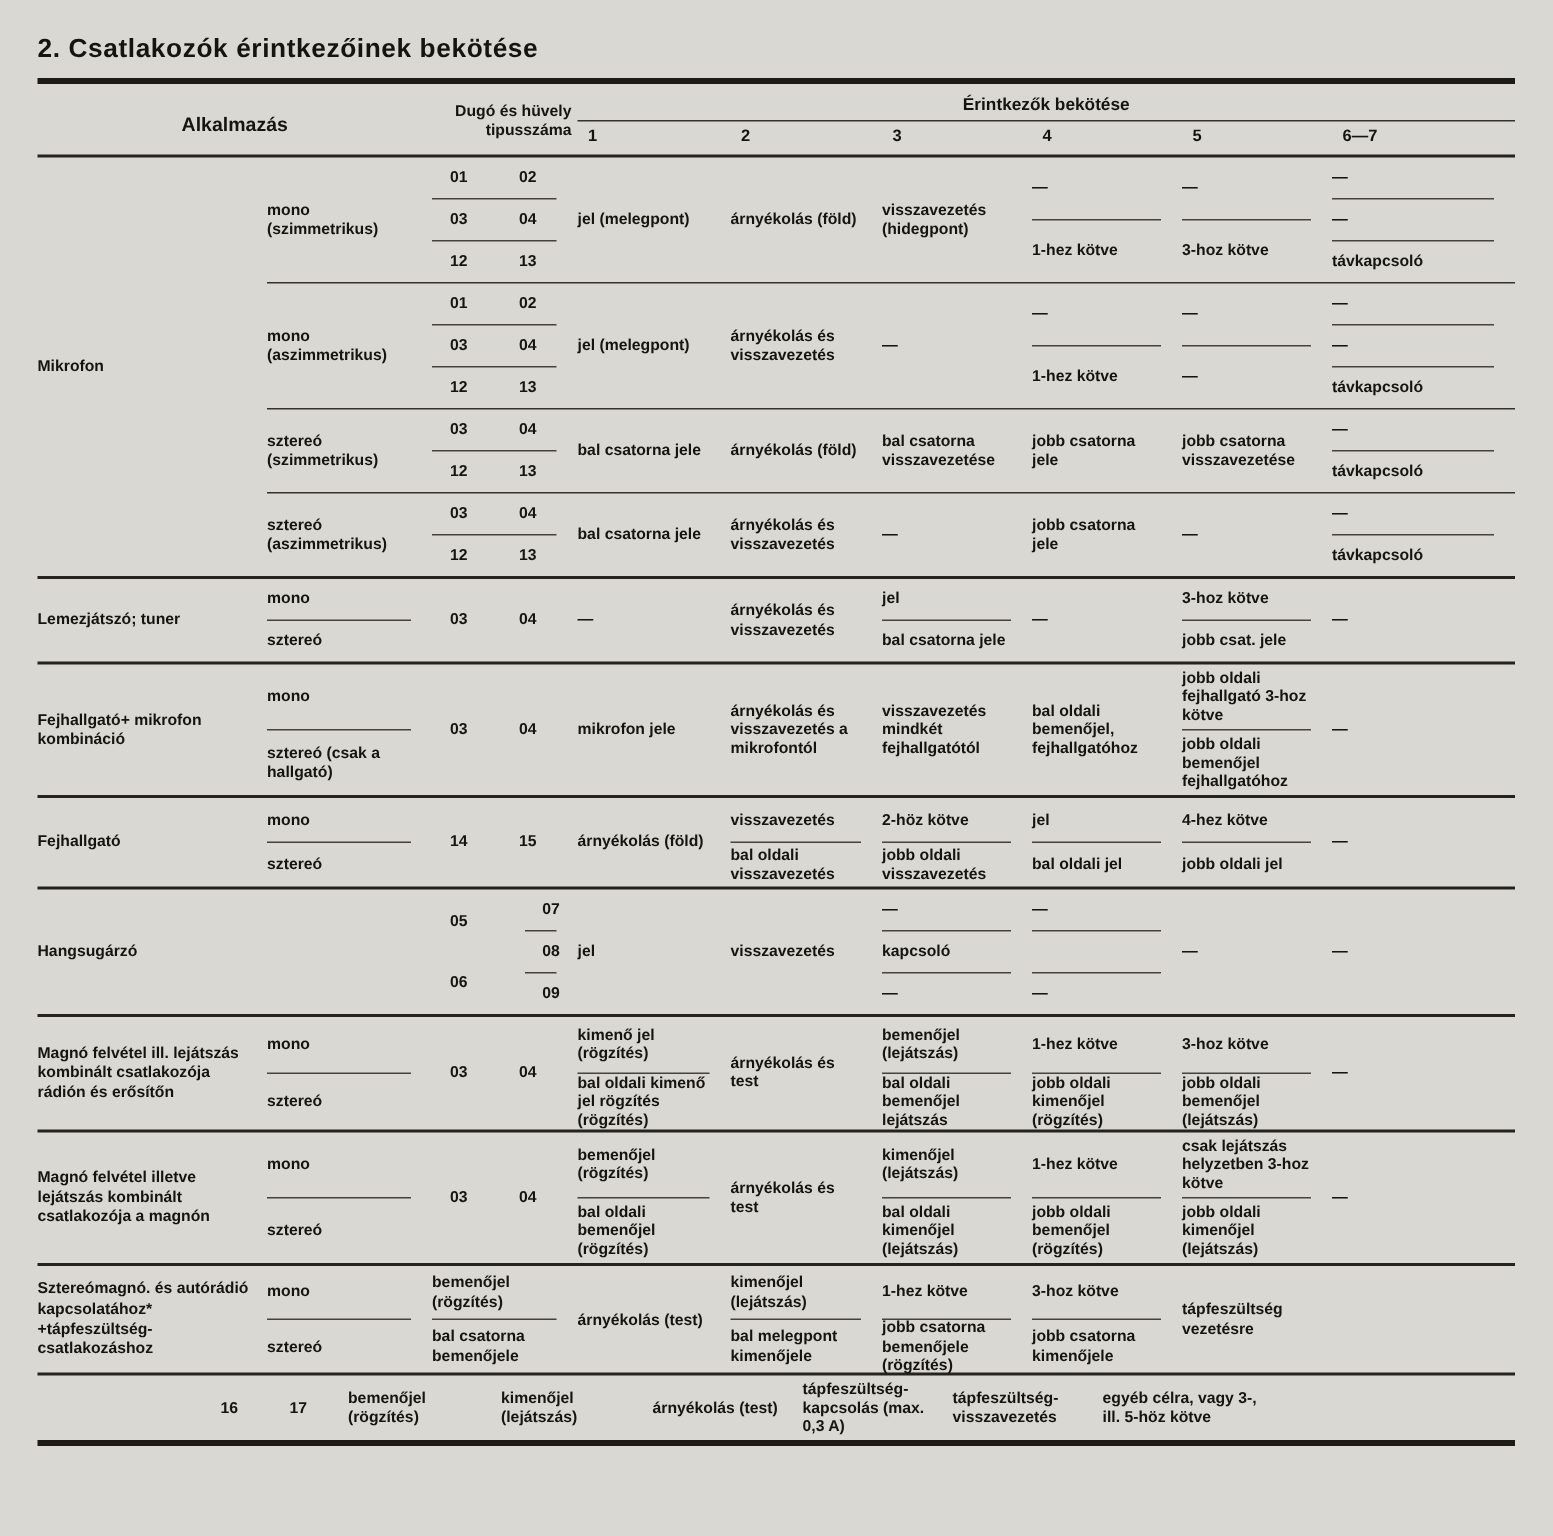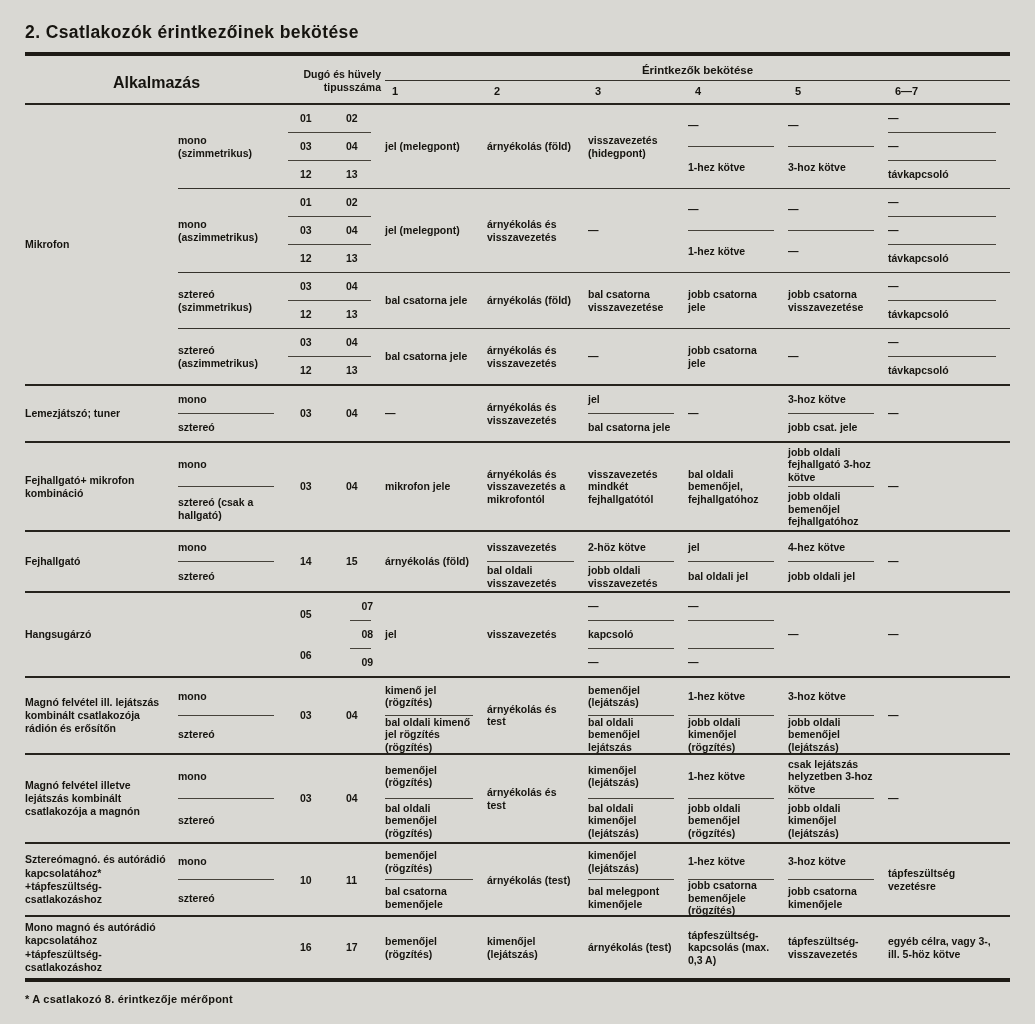--- a/index.html
+++ b/index.html
@@ -18,21 +18,21 @@
     border-bottom:4px solid #1e1b16;
   }
   .table{border-bottom:4px solid #1e1b16;}
   
   .header-row{
     display:grid;
     grid-template-columns:263px 97px 625px;
     border-bottom:2.5px solid #26231d;
     padding-top:6px;
   }
-  .h-app{display:flex;align-items:center;justify-content:center;font-size:16px;}
+  .h-app{display:flex;align-items:center;justify-content:center;font-size:13px;}
   .h-type{
     display:flex;align-items:center;justify-content:center;
     text-align:right;font-size:10.5px;line-height:1.2;padding:2px 4px 6px 4px;
   }
   .h-contacts{display:flex;flex-direction:column;justify-content:flex-end;}
   .h-contacts-title{
     text-align:center;font-size:11.5px;
     padding:2px 0 4px 0;
     border-bottom:1.5px solid #35322b;
   }
@@ -483,26 +483,20 @@
           </div>
         </div>
         <div class="group">
           <div class="app-cell">Sztereómagnó. és autórádió kapcsolatához* +tápfeszültség-csatlakozáshoz</div>
           <div class="rows">
             <div class="subrow">
               <div class="cell mode-cell">
                 <div class="seg">mono</div>
                 <div class="seg">sztereó</div>
               </div>
-              <div class="cell types-cell">
-                <div class="seg pair">
-                  <span>10</span>
-                  <span>11</span>
-                </div>
-              </div>
               <div class="cell contact-cell">
                 <div class="seg">bemenőjel (rögzítés)</div>
                 <div class="seg">bal csatorna bemenőjele</div>
               </div>
               <div class="cell contact-cell">
                 <div class="seg">árnyékolás (test)</div>
               </div>
               <div class="cell contact-cell">
                 <div class="seg">kimenőjel (lejátszás)</div>
                 <div class="seg">bal melegpont kimenőjele</div>
@@ -515,21 +509,20 @@
                 <div class="seg">3-hoz kötve</div>
                 <div class="seg">jobb csatorna kimenőjele</div>
               </div>
               <div class="cell contact-cell">
                 <div class="seg">tápfeszültség vezetésre</div>
               </div>
             </div>
           </div>
         </div>
         <div class="group">
-          <div class="app-cell">Mono magnó és autórádió kapcsolatához +tápfeszültség-csatlakozáshoz</div>
           <div class="rows">
             <div class="subrow">
               <div class="cell mode-cell">
                 <div class="seg"></div>
               </div>
               <div class="cell types-cell">
                 <div class="seg pair">
                   <span>16</span>
                   <span>17</span>
                 </div>
@@ -551,14 +544,13 @@
               </div>
               <div class="cell contact-cell">
                 <div class="seg">egyéb célra, vagy 3-, ill. 5-höz kötve</div>
               </div>
             </div>
           </div>
         </div>
       </div>
   </div>
 
-  <div class="footnote">* A csatlakozó 8. érintkezője mérőpont</div>
 </div>
 
 </body></html>

